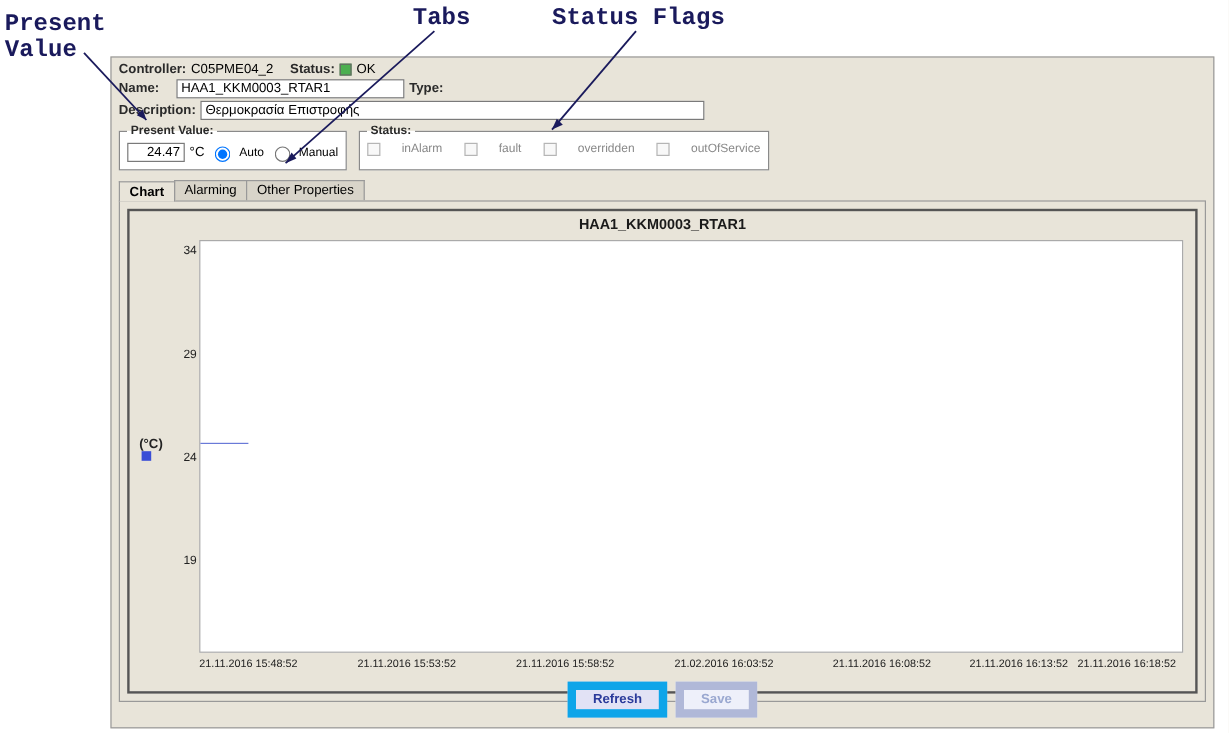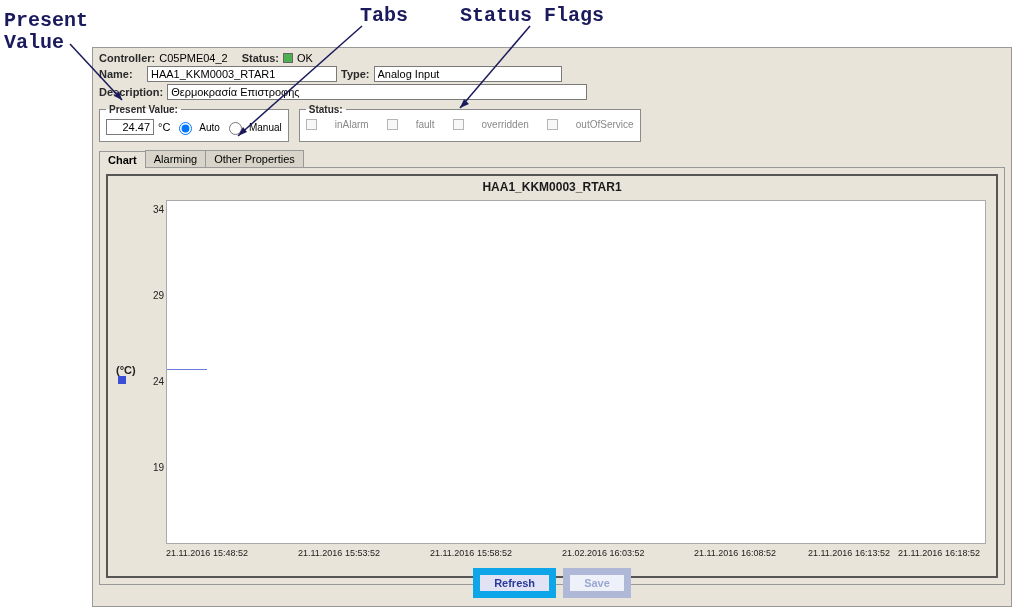--- a/index.html
+++ b/index.html
@@ -198,21 +198,21 @@
     background:#eef0fa;
     cursor:default;
   }
 </style>
 </head>
 <body>
 
 <div class="annotation" style="left:4px; top:0px; line-height:22px;margin-top:10px;">
   <span>Present<br>Value</span>
 </div>
-<div class="annotation" style="left:360px; top:4px;">
+<div class="annotation" style="left:344px; top:4px;">
   <span>Tabs</span>
 </div>
 <div class="annotation" style="left:460px; top:4px;">
   <span>Status Flags</span>
 </div>
 
 <svg style="position:absolute;left:0;top:0;width:1024px;height:200px;z-index:98;pointer-events:none">
   <line x1="70" y1="44" x2="122" y2="100" stroke="#1a1a5c" stroke-width="1.5"></line>
   <polygon points="122,100 114,96 119,91" fill="#1a1a5c"></polygon>
   <line x1="362" y1="26" x2="238" y2="136" stroke="#1a1a5c" stroke-width="1.5"></line>
@@ -228,21 +228,20 @@
     <span style="margin-right:10px;">C05PME04_2</span>
     <span class="label">Status:</span>
     <span class="statusbox"></span>
     <span>OK</span>
   </div>
 
   <div class="row2">
     <span class="label" style="width:44px;">Name:</span>
     <input class="textfield" style="width: 190px;" value="HAA1_KKM0003_RTAR1">
     <span class="label">Type:</span>
-    <input class="textfield" style="width: 188px;" value="Analog Input">
   </div>
 
   <div class="row3">
     <span class="label">Description:</span>
     <input class="textfield" style="width: 420px;" value="Θερμοκρασία Επιστροφής">
   </div>
 
   <div class="group-region">
     <fieldset style="width:160px;">
       <legend>Present Value:</legend>

